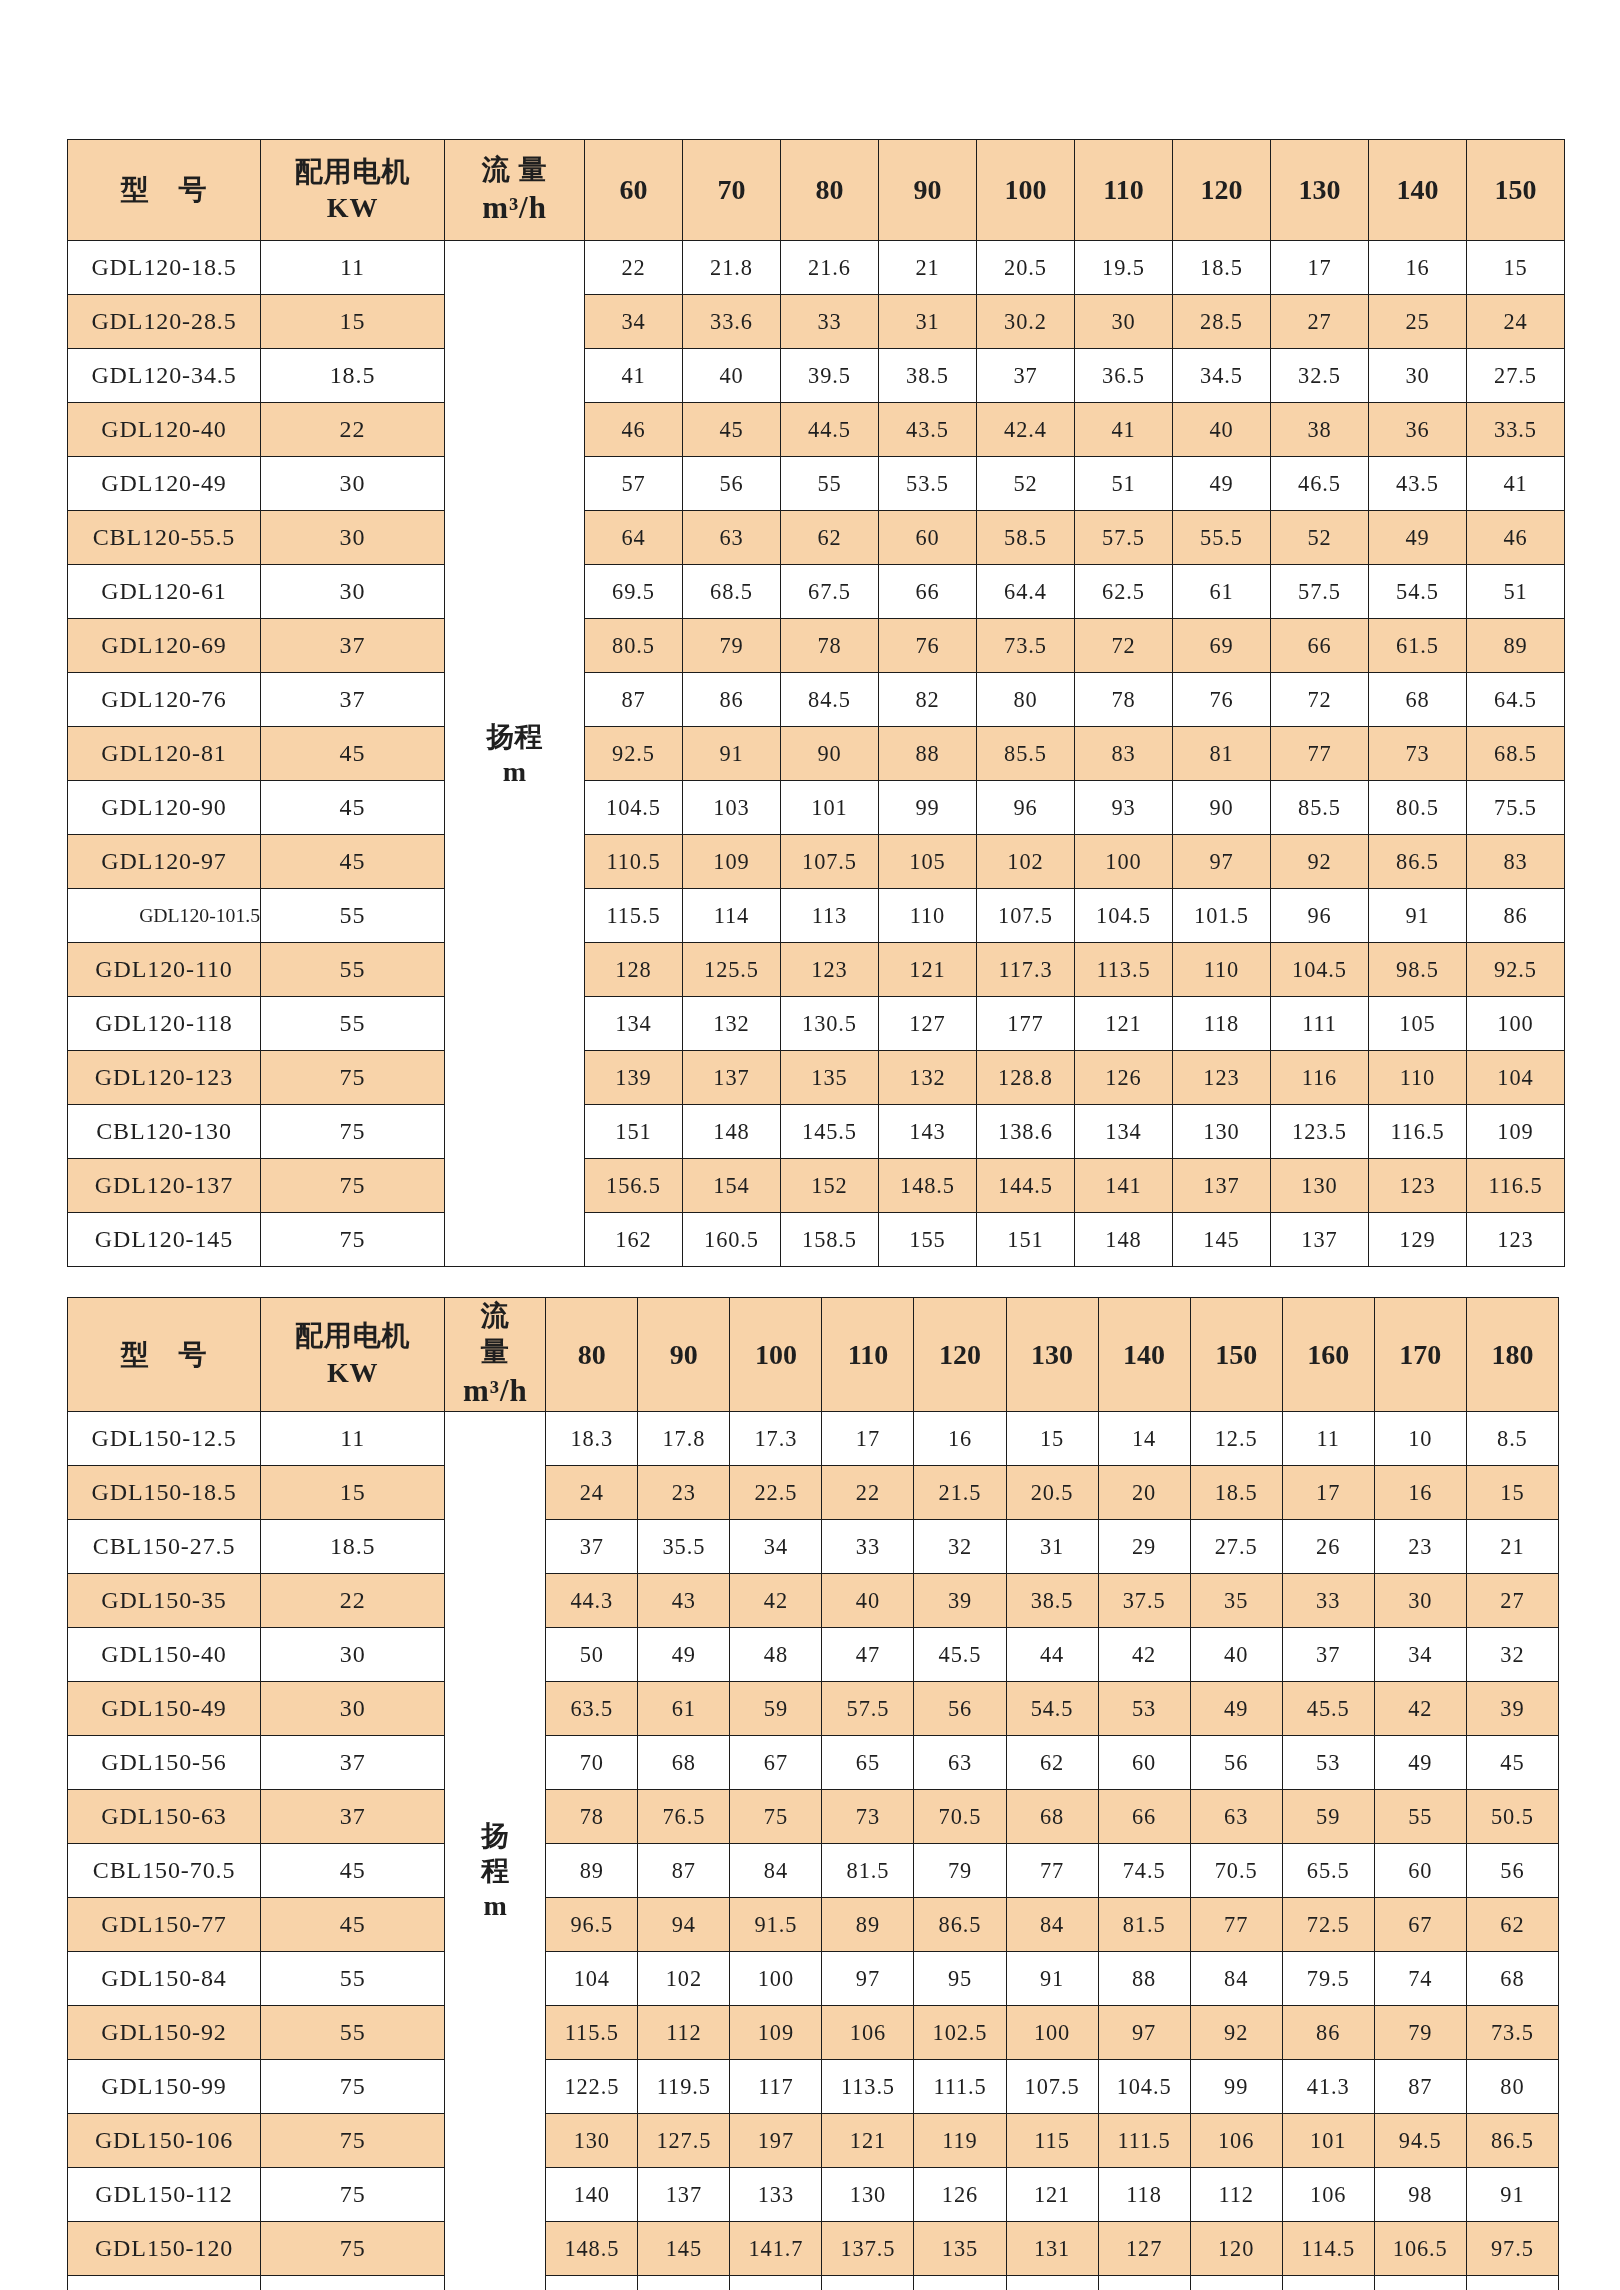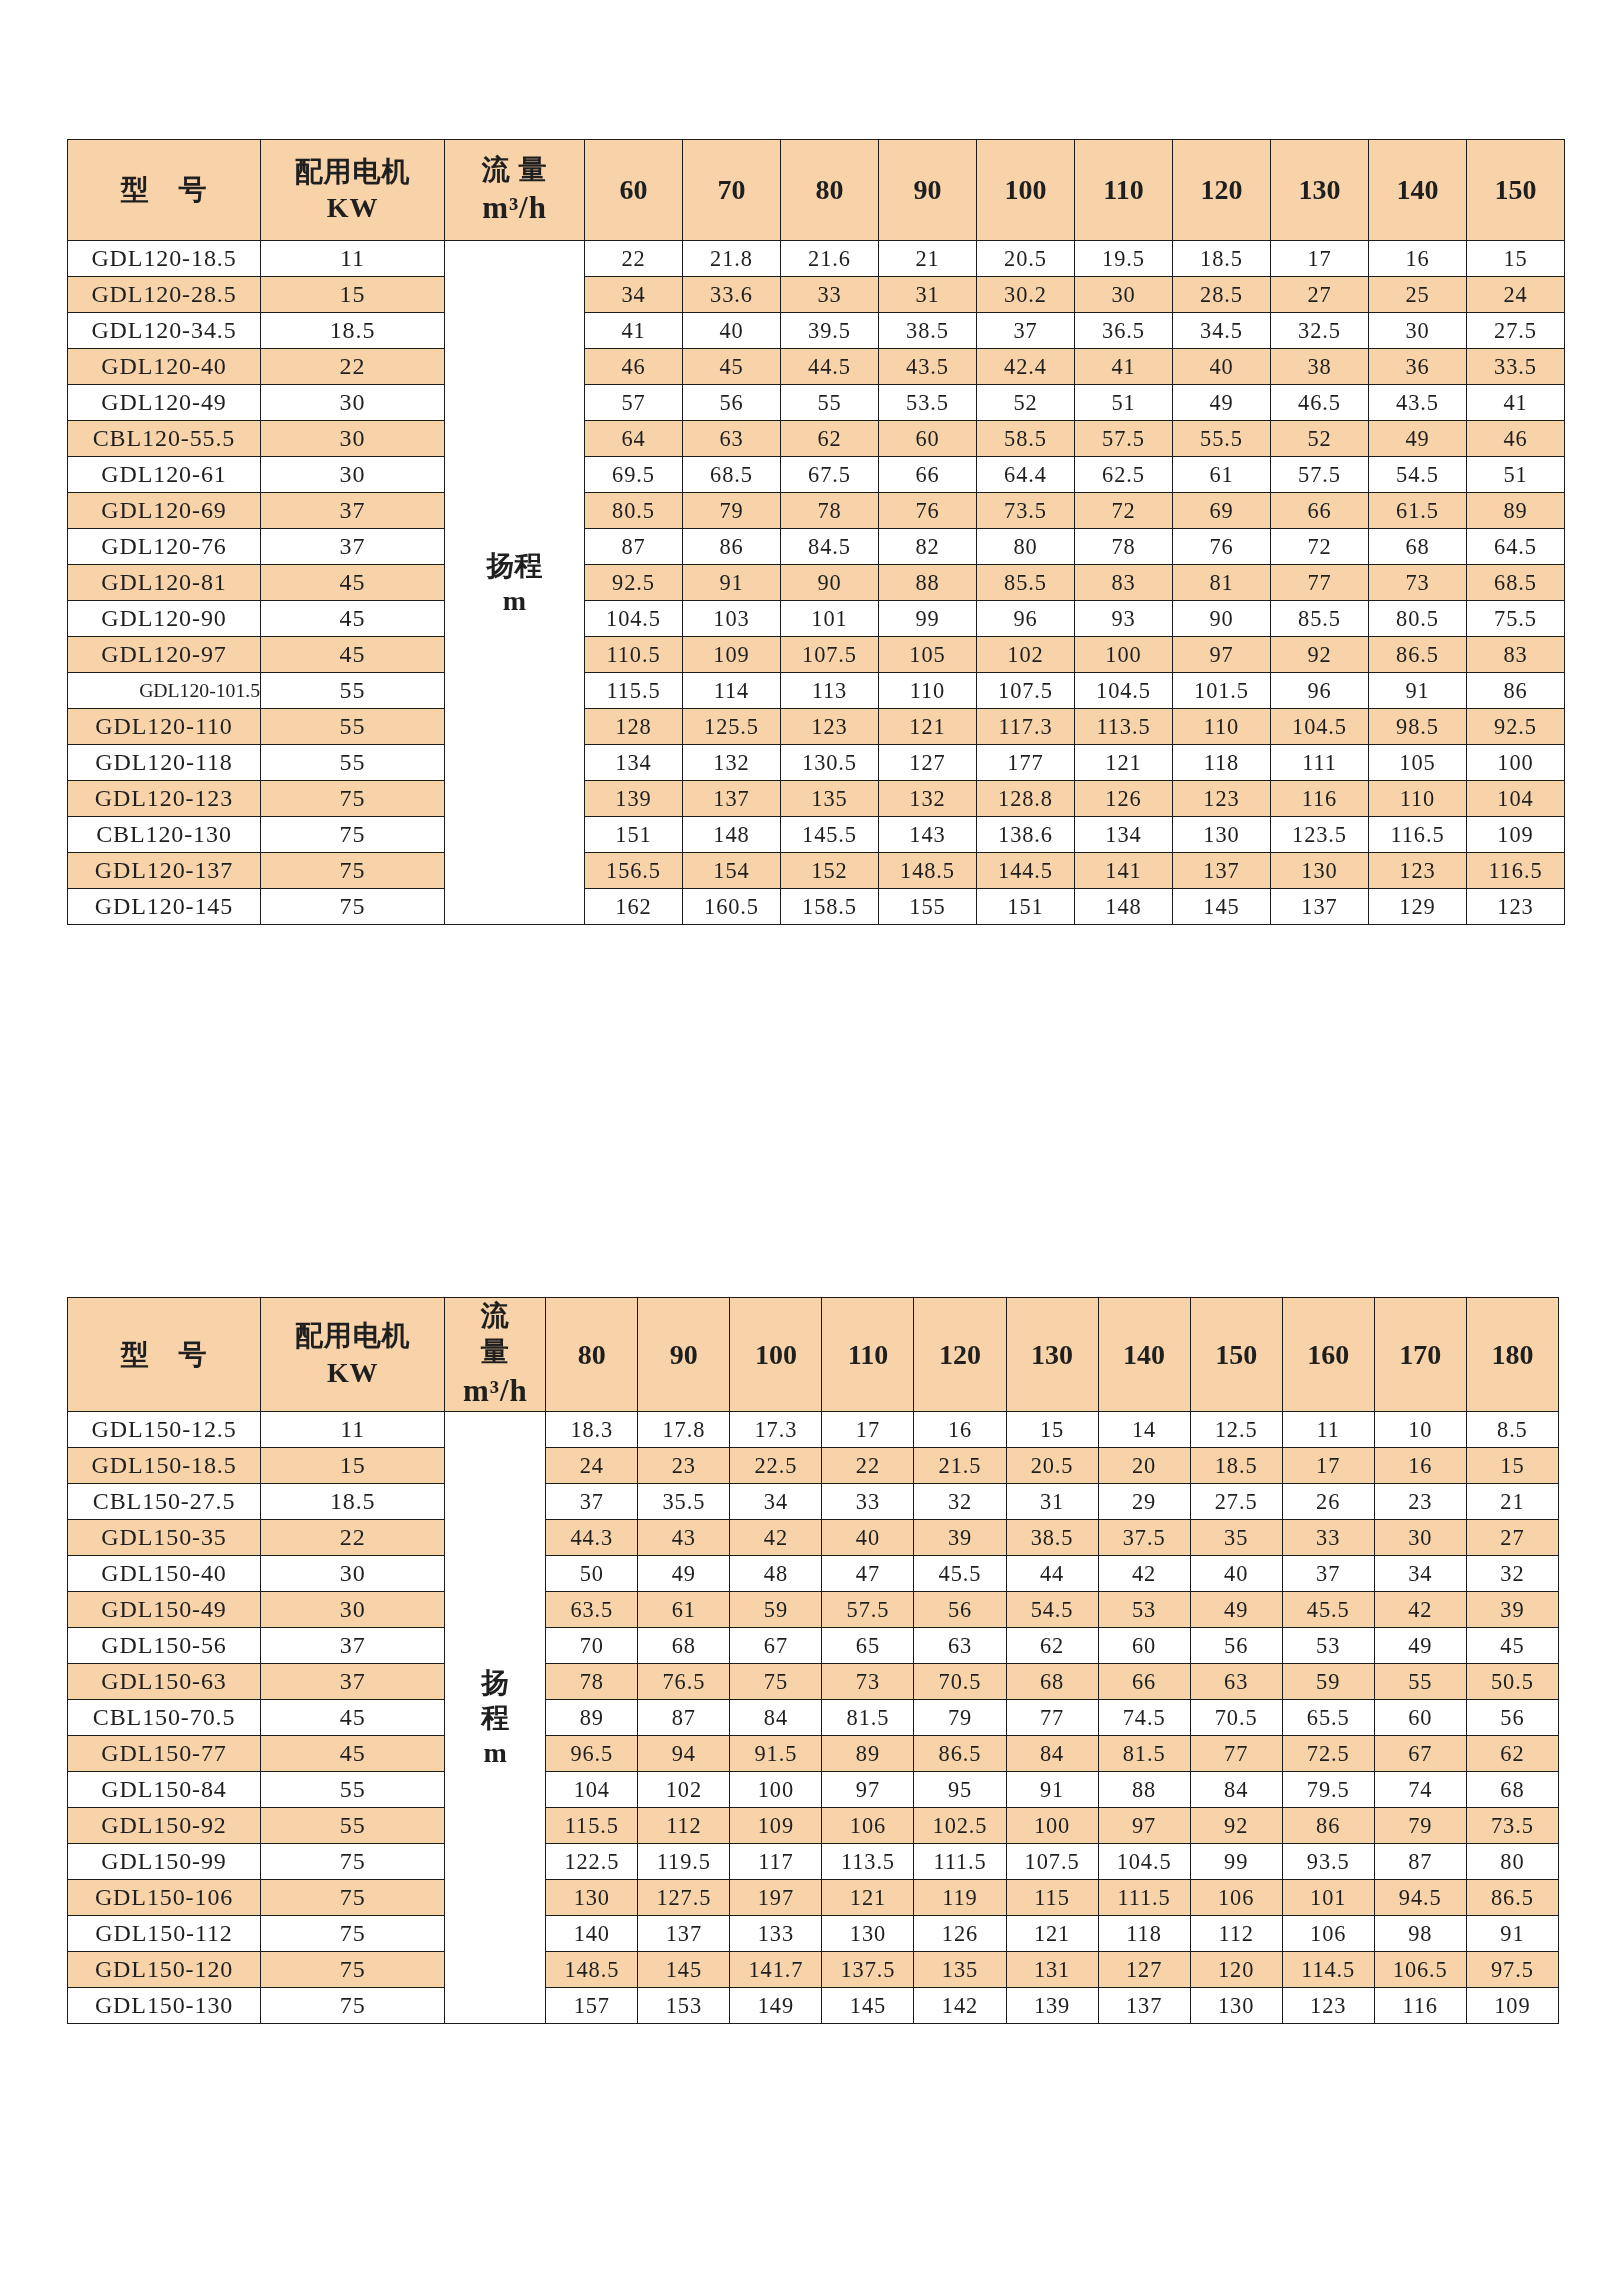--- a/index.html
+++ b/index.html
@@ -14,21 +14,21 @@
     font-family:"Liberation Serif","DejaVu Serif",serif;color:var(--text);
   }
   .sheet{position:relative;width:1620px;height:2291px;overflow:hidden;}
   table{border-collapse:collapse;table-layout:fixed;position:absolute;left:67px;background:#fff;}
   #table1{top:139px;width:1492px;}
   #table2{top:1297px;width:1492px;}
   th,td{border:1.8px solid var(--border);text-align:center;vertical-align:middle;padding:0;overflow:hidden;}
   thead th{background:var(--stripe);font-weight:bold;}
   #table1 thead tr{height:101px;}
   #table2 thead tr{height:100px;}
-  tbody tr{height:36px;}
+  tbody tr{height:54px;}
   tr.stripe td{background:var(--stripe);}
   td.head-cell{background:#ffffff !important;font-weight:bold;font-size:28px;}
   td.head-cell div{line-height:1.25;}
   .th-cn{font-size:28px;letter-spacing:0.9px;}
   .th-cn div{line-height:1.3;}
   .th-cn div.unit-line{font-size:31px;font-weight:bold;}
   .th-num{font-size:28px;}
   td.model{font-size:24px;letter-spacing:0.9px;}
   td.model.long{font-size:19.7px;letter-spacing:0px;text-align:right;}
   td.kw{font-size:24px;letter-spacing:0.9px;}
@@ -583,21 +583,21 @@
           <td class="model">GDL150-99</td>
           <td class="kw">75</td>
           <td class="val">122.5</td>
           <td class="val">119.5</td>
           <td class="val">117</td>
           <td class="val">113.5</td>
           <td class="val">111.5</td>
           <td class="val">107.5</td>
           <td class="val">104.5</td>
           <td class="val">99</td>
-          <td class="val">93.5</td>
+          <td class="val">41.3</td>
           <td class="val">87</td>
           <td class="val">80</td>
         </tr>
         <tr class="stripe">
           <td class="model">GDL150-106</td>
           <td class="kw">75</td>
           <td class="val">130</td>
           <td class="val">127.5</td>
           <td class="val">197</td>
           <td class="val">121</td>

